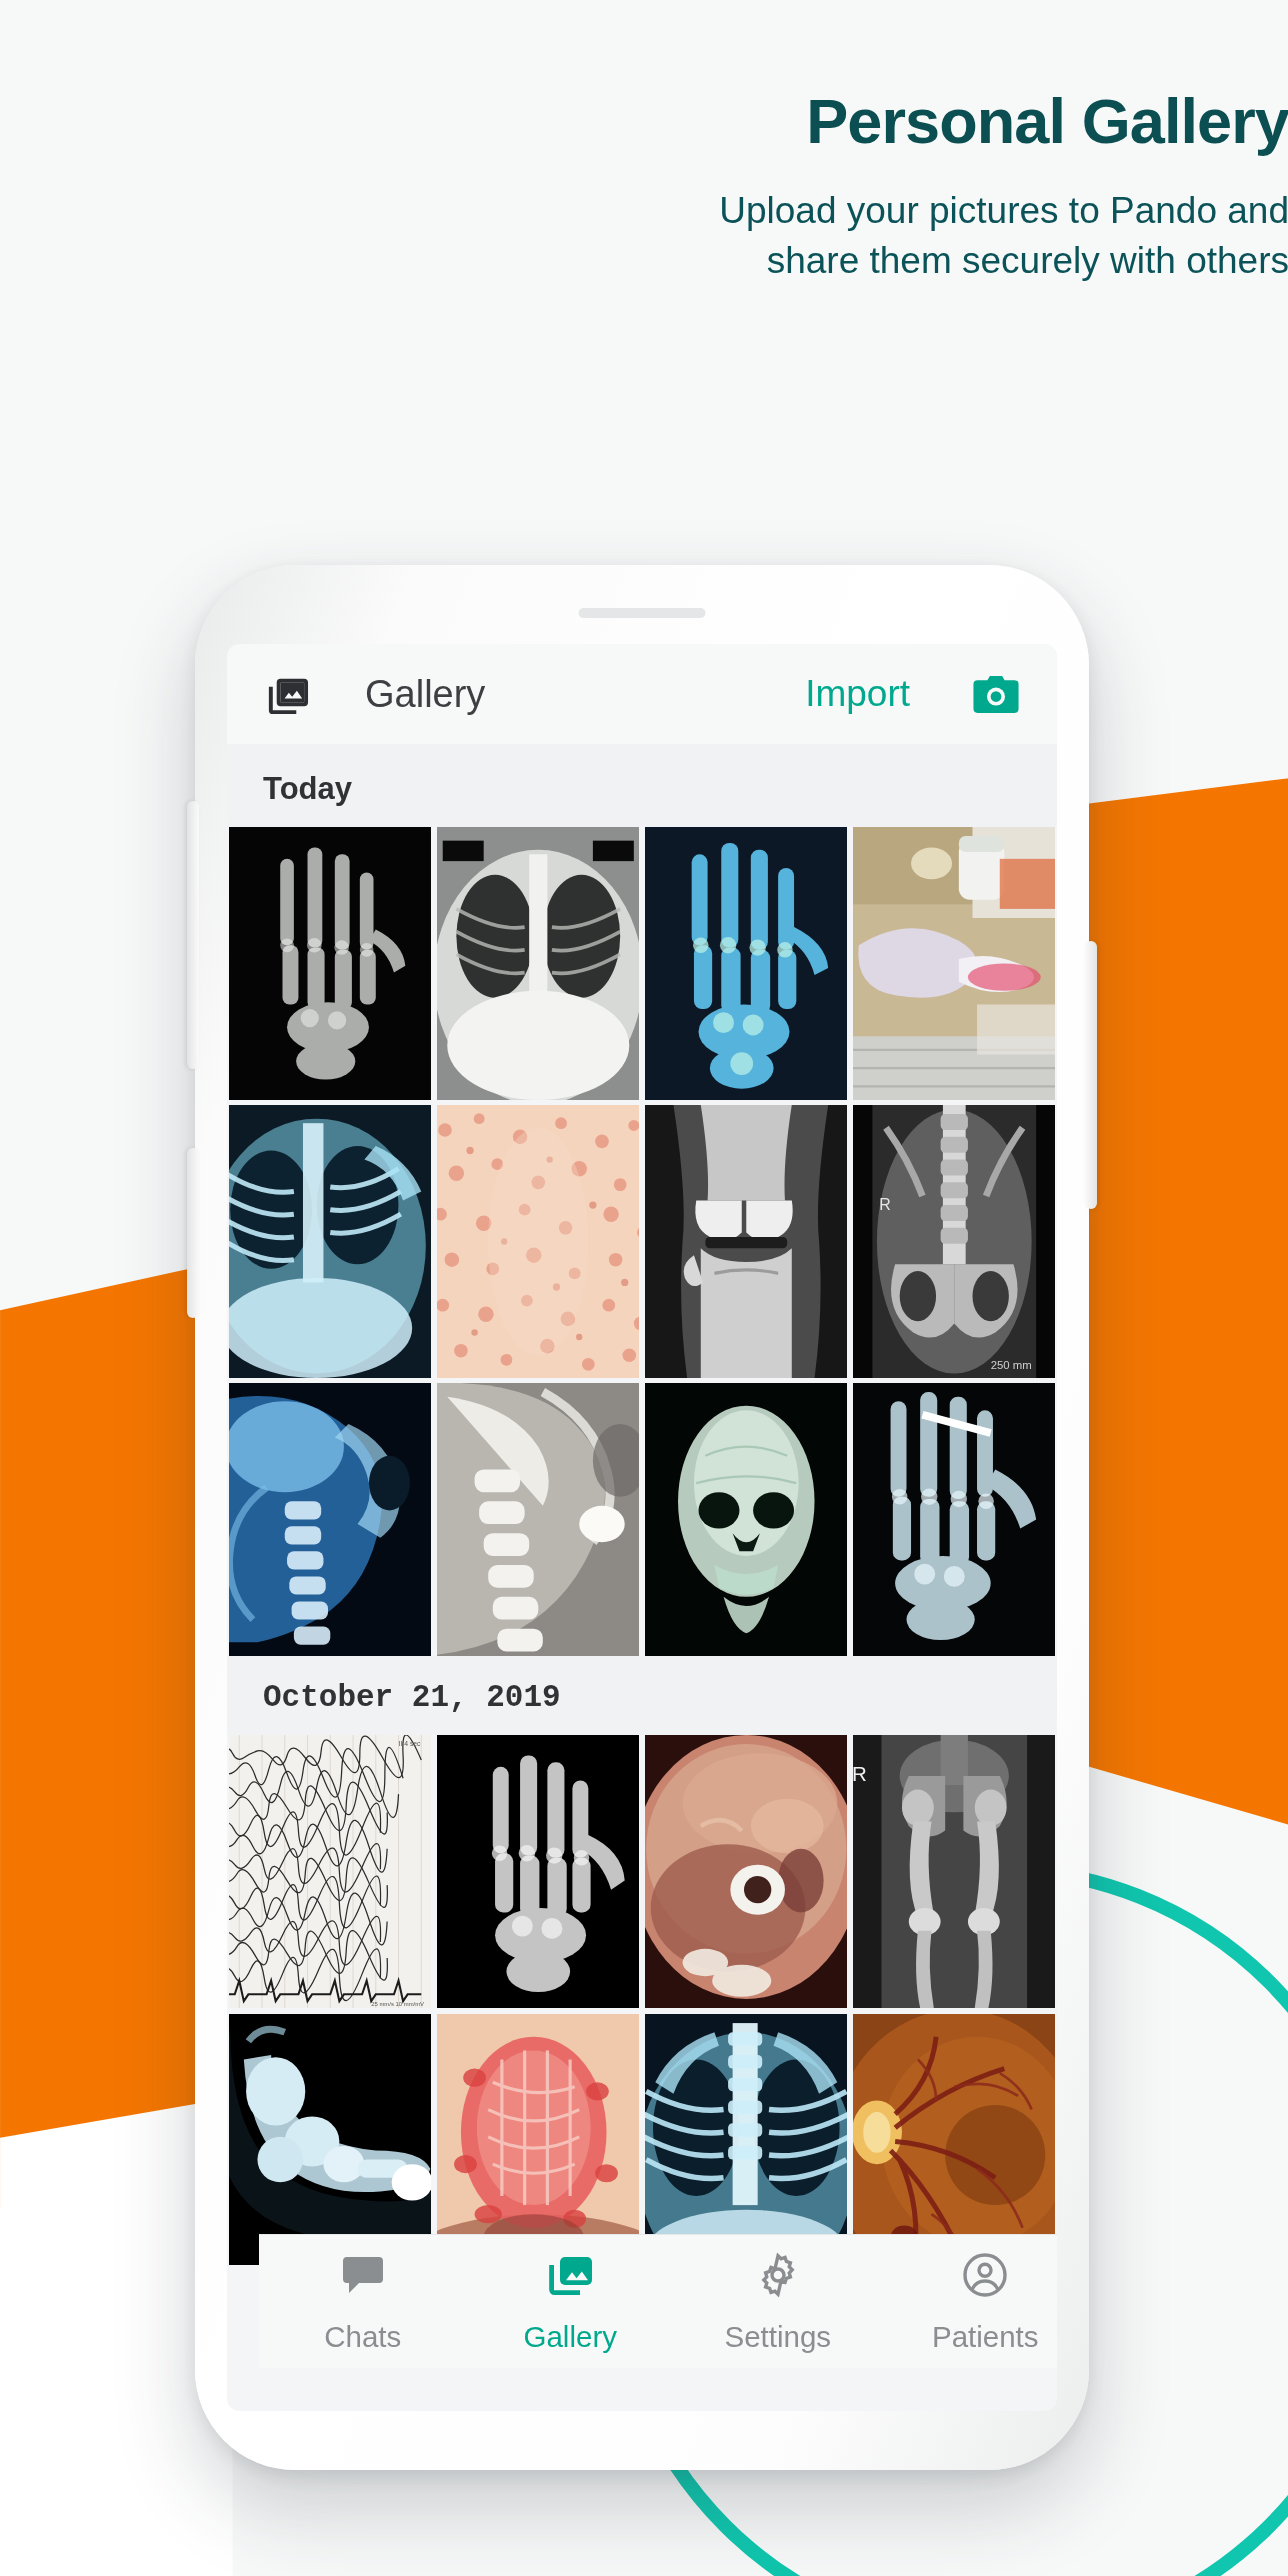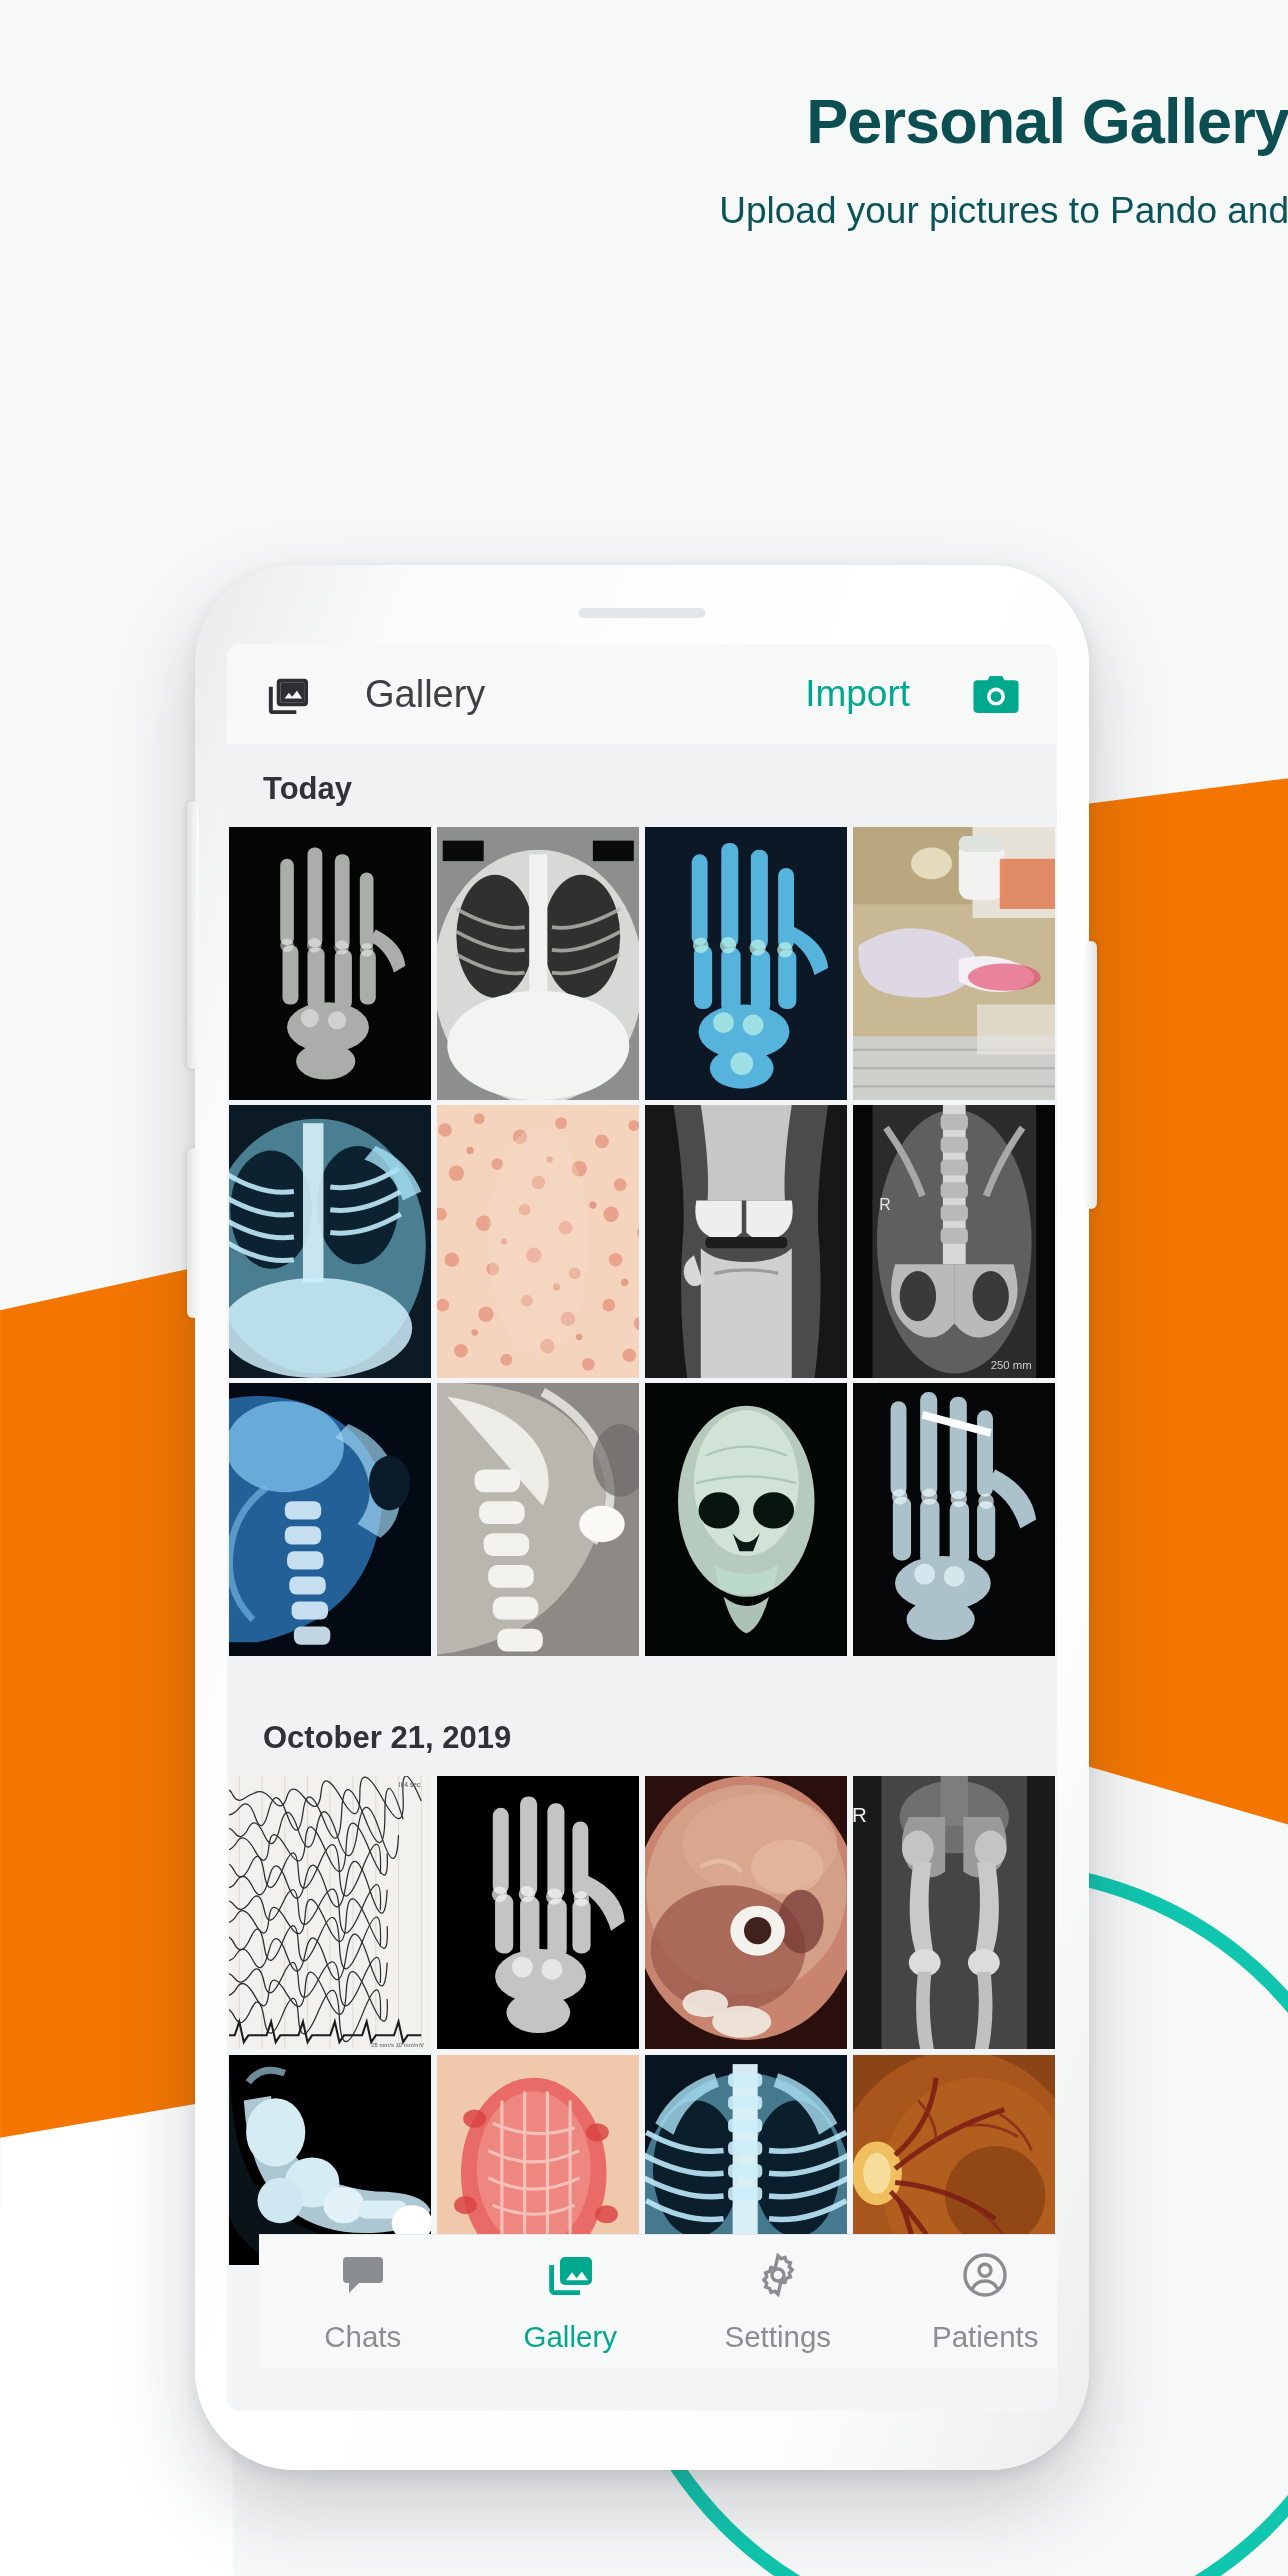--- a/index.html
+++ b/index.html
@@ -81,21 +81,21 @@
   }
   .appbar-cam { width:50px; height:41px; margin-left:61px; }
 
   
   .content { height:1521px; overflow:hidden; background:#6d28d9; }
 
   .section-hdr {
     font-size:31px; font-weight:bold; color:#303236;
     padding:27px 0 19.7px 36px; background:#f1f2f3;
   }
-  .section-hdr.sub { padding-top:64px; }
+  .section-hdr.sub { padding-top:24px;font-family:Liberation Mono, monospace; }
 
   .grid {
     display:grid; grid-template-columns:repeat(4,1fr);
     gap:5.4px; padding:0 1.8px; background:#f4f5f6;
   }
   .thumb {
     position:relative; width:100%; height:273px;
     overflow:hidden; background:#000; cursor:pointer;
   }
   .thumb svg, .thumb .px { width:100%; height:100%; display:block; }
@@ -132,20 +132,21 @@
 
   <circle cx="1115" cy="2520" r="430" fill="none" stroke="#10c6ae" stroke-width="16"></circle>
 
   <rect width="1441" height="560" fill="#f7f8f8"></rect>
 </svg>
 
 <div class="hero">
   <div class="hero-title">Personal Gallery</div>
   <div class="hero-sub">
     <div>Upload your pictures to Pando and</div>
+    <div>share them securely with others</div>
   </div>
 </div>
 
 <div class="phone">
   <div class="phone-body"></div>
   <div class="phone-btn btn-vol"></div>
   <div class="phone-btn btn-power"></div>
   <div class="phone-btn btn-right"></div>
   <div class="notch"></div>
 

